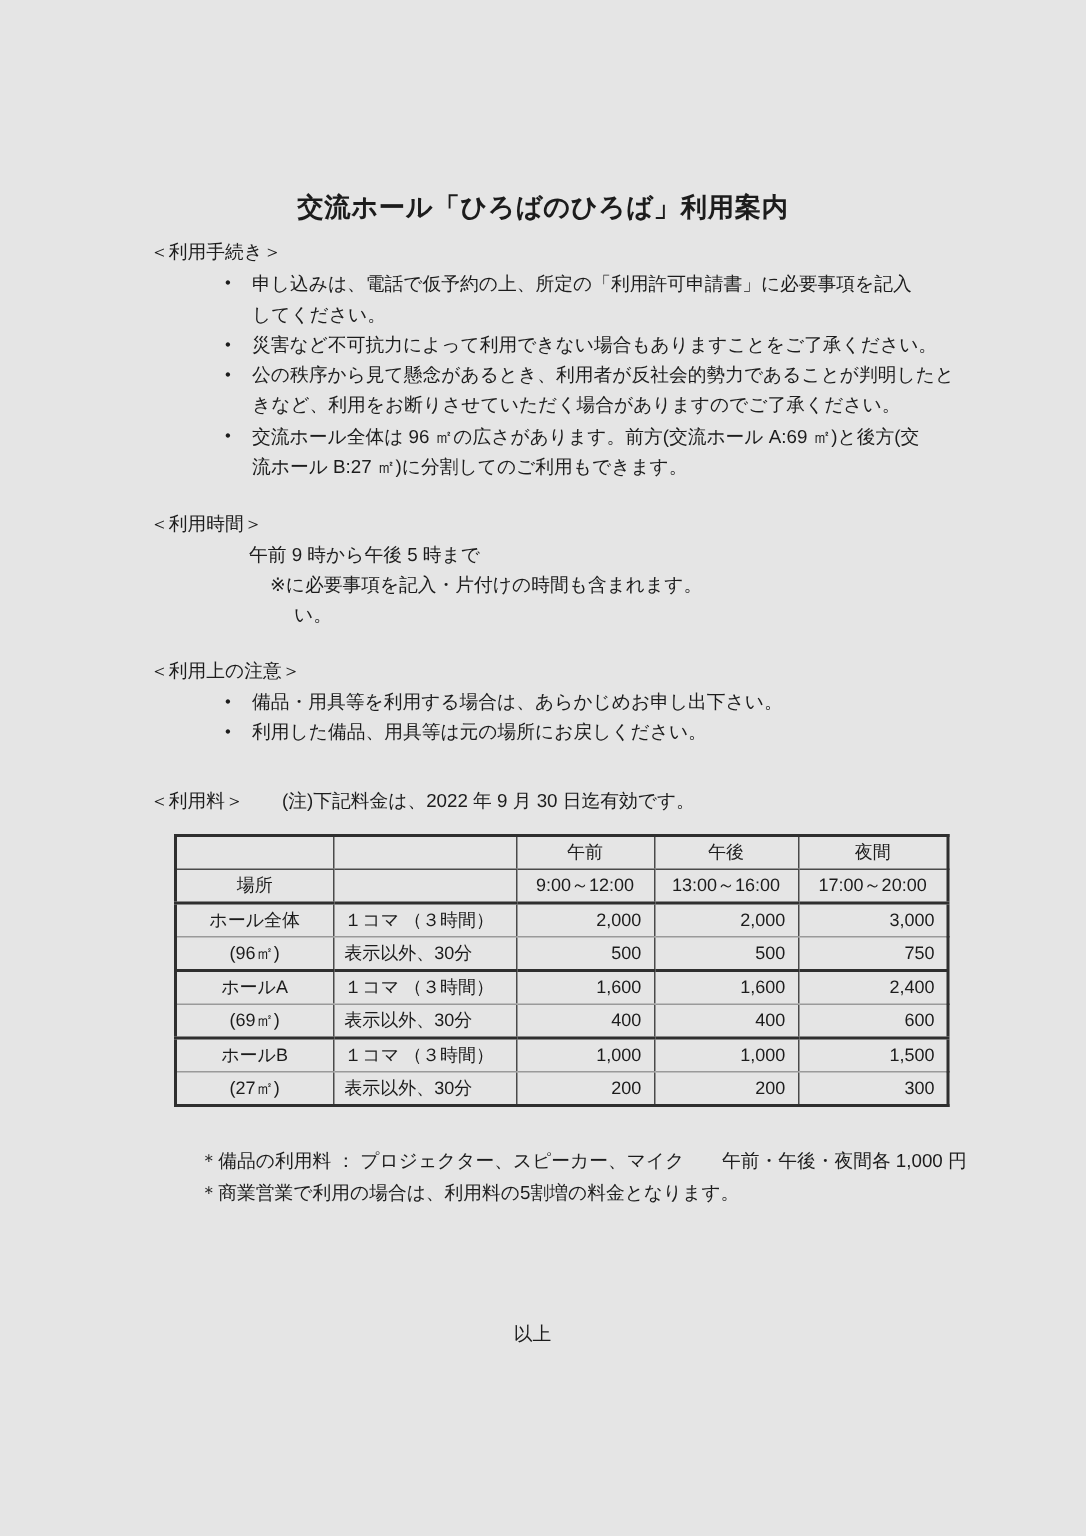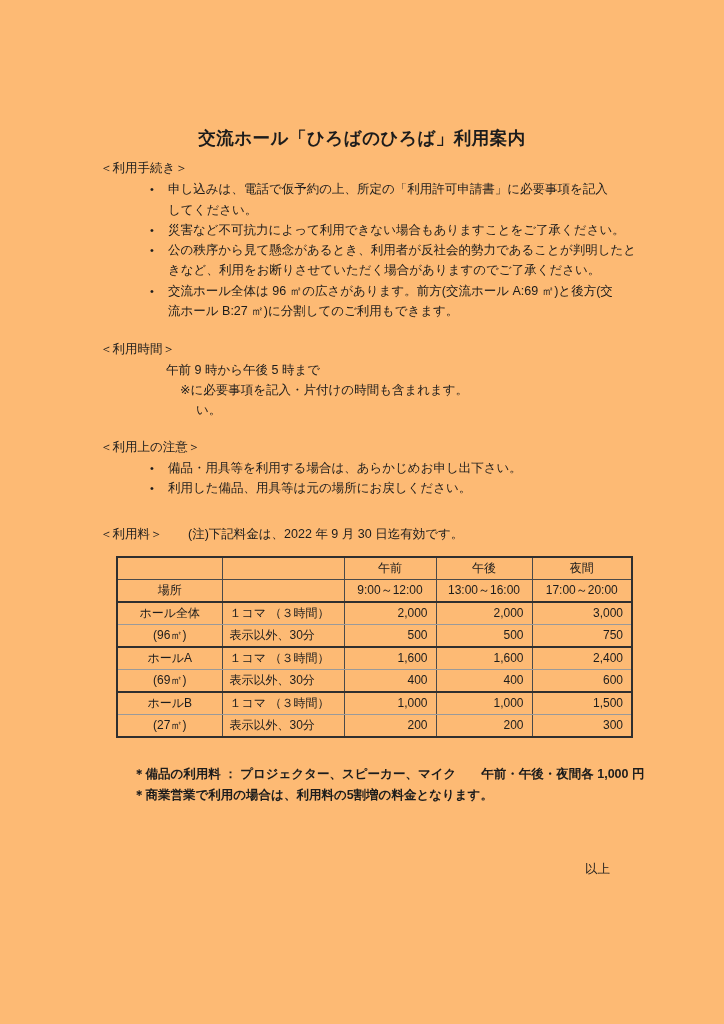--- a/index.html
+++ b/index.html
@@ -1,17 +1,17 @@
 <!DOCTYPE html>
 <html><head>
 <meta charset="utf-8">
 <style>
   html,body{margin:0;padding:0;background:#ffffff;}
   .page{
-    position:relative;width:724px;height:1024px;background:#fdba74;
+    position:relative;width:724px;height:1024px;background:#e5e5e5;
     font-family:"Liberation Sans","DejaVu Sans",sans-serif;
     font-size:12.5px;color:#1c1c1c;overflow:hidden;
   }
   .content{padding:0 99px 0 100px;}
   .doc-title{padding-top:126px;text-align:center;font-size:17.5px;font-weight:bold;letter-spacing:.5px;white-space:nowrap;}
   .sec-h{line-height:20.3px;white-space:nowrap;font-family:Liberation Serif, serif;}
   .line{line-height:20.3px;white-space:nowrap;}
   .sec-procedure{margin-top:8px;}
   .bullets{margin-top:1px;}
   .bullet-item{position:relative;padding-left:68px;}
@@ -28,22 +28,22 @@
   .fee-table td{border-left:1px solid #4a4a4a;height:21px;padding:0;font-size:12px;vertical-align:middle;overflow:hidden;white-space:nowrap;}
   .fee-table td:first-child{border-left:none;}
   .fee-table tr.h1 td{border-bottom:1px solid #4a4a4a;}
   .fee-table tr.h2 td{border-bottom:2px solid #2f2f2f;}
   .fee-table tr.ptop td{border-bottom:1px solid #9a9a9a;}
   .fee-table tr.pbot td{border-bottom:2px solid #2f2f2f;}
   .fee-table td.c{text-align:center;}
   .fee-table td.l{text-align:left;padding-left:7px;}
   .fee-table td.r{text-align:right;padding-right:8px;}
   .footnotes{margin:26px 0 0 33px;}
-  .footnotes .line{line-height:21.5px;font-weight:bold;}
-  .closing{margin-top:52px;text-align:right;padding-right:15px;line-height:20px;}
+  .footnotes .line{line-height:21.5px;}
+  .closing{margin-top:72px;text-align:center;padding-right:15px;line-height:20px;}
 </style>
 </head>
 <body>
 
 <div class="page">
   <div class="doc-title">交流ホール「ひろばのひろば」利用案内</div>
 
   <div class="content">
 
     <div class="sec-procedure">

